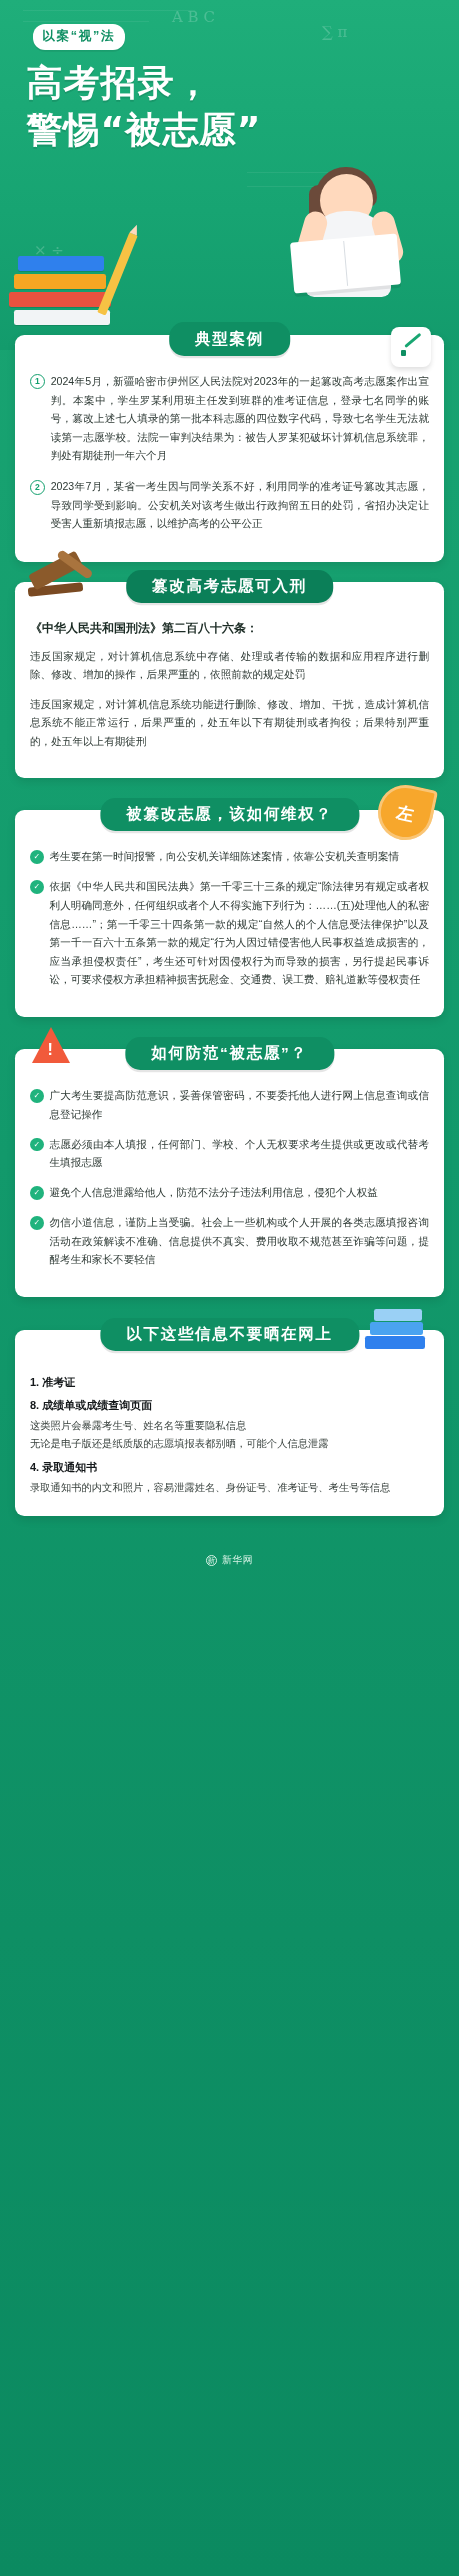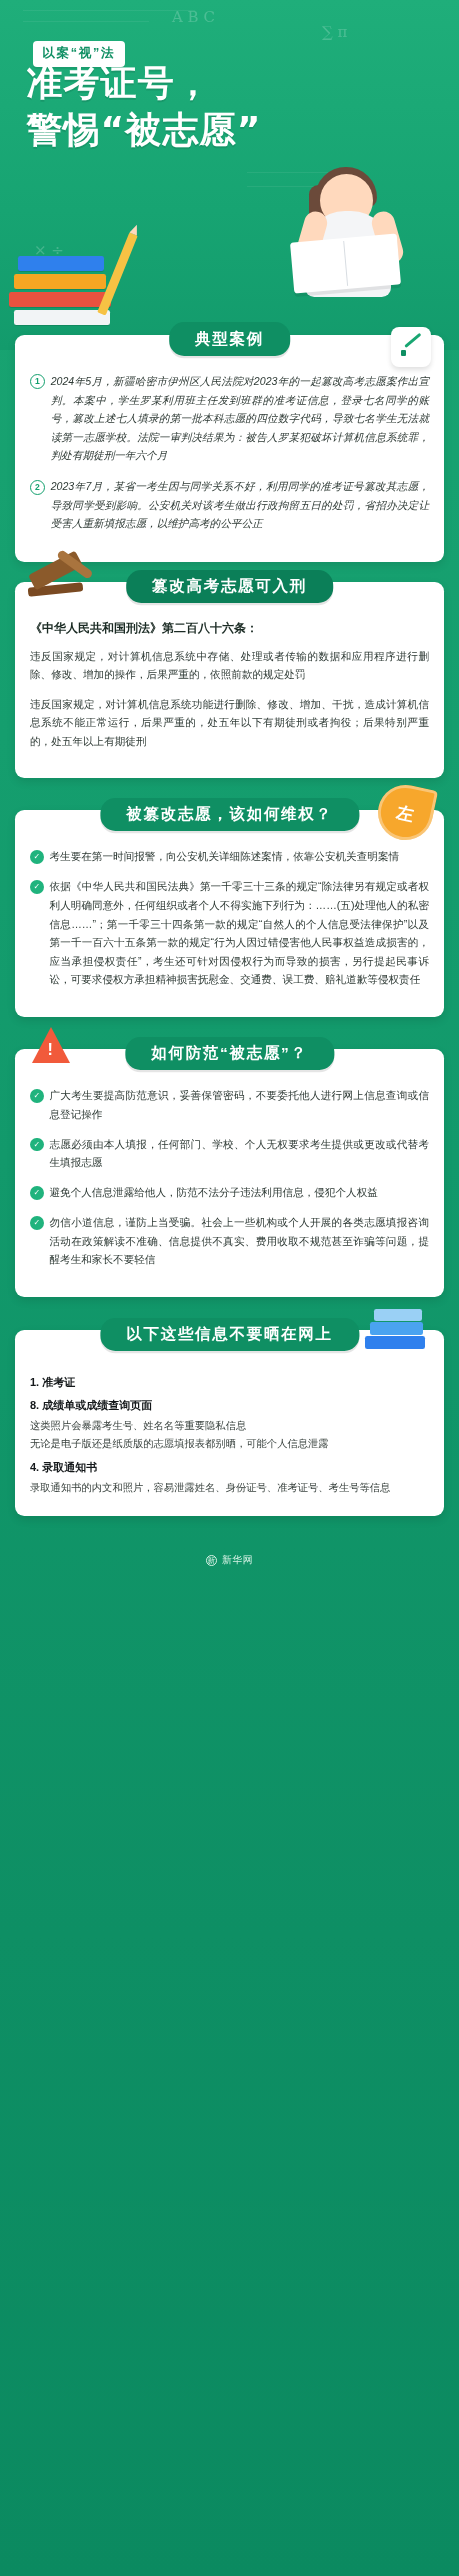--- a/index.html
+++ b/index.html
@@ -35,23 +35,23 @@
     white-space: nowrap;
   }
   .chalk-lines i.line {
     position: absolute;
     display: block;
     background: rgba(255,255,255,.35);
     height: 1.1px;
   }
   .header-tag {
     position: absolute;
-    left: 33px; top: 41px;
+    left: 33px; top: 24px;
     background: #fff;
-    border-radius: 4px;
+    border-radius: 12px;
     padding: 4px 9.2px 4.6px;
     font-size: 12.6px;
     font-weight: bold;
     color: #0f8f63;
     letter-spacing: 1.7px;
     box-shadow: 0 1.7px 0 rgba(0,0,0,.08);
   }
   .header-title {
     position: absolute;
     left: 26.4px; top: 60px;
@@ -170,21 +170,20 @@
     margin-right: 5.7px;
     margin-top: 2.3px;
     font-weight: bold;
   }
   .num-text {
     font-size: 10.6px;
     line-height: 1.75;
     color: #2e3a35;
     text-align: justify;
     flex: 1;
-    font-style: italic;
   }
 
   
   .chk-item { display: flex; margin-bottom: 11.5px; }
   .chk {
     flex: 0 0 auto;
     width: 13.8px; height: 13.8px; border-radius: 50%;
     background: #20b37d; color: #fff;
     font-size: 8px; line-height: 13.8px; text-align: center;
     margin-right: 5.7px; margin-top: 2.9px;
@@ -280,21 +279,21 @@
       <i class="line" style="left:247px;top:186px;width:69px;"></i>
       <span style="left:172px;top:8px;">A B C</span>
       <span style="left:322px;top:23px;">∑ π</span>
       <span style="left:34px;top:241px;">× ÷</span>
       <span style="left:356px;top:270px;">√</span>
     </div>
 
     <div class="header-tag">以案“视”法</div>
 
     <div class="header-title">
-      <span>准考证号，</span>
+      <span>高考招录，</span>
       <span class="l2">警惕“被志愿”</span>
     </div>
 
     <div class="illus">
       <div class="girl-hair"></div>
       <div class="girl-hair2"></div>
       <div class="girl-head"></div>
       <div class="girl-body"></div>
       <div class="girl-arm-l"></div>
       <div class="girl-arm-r"></div>

